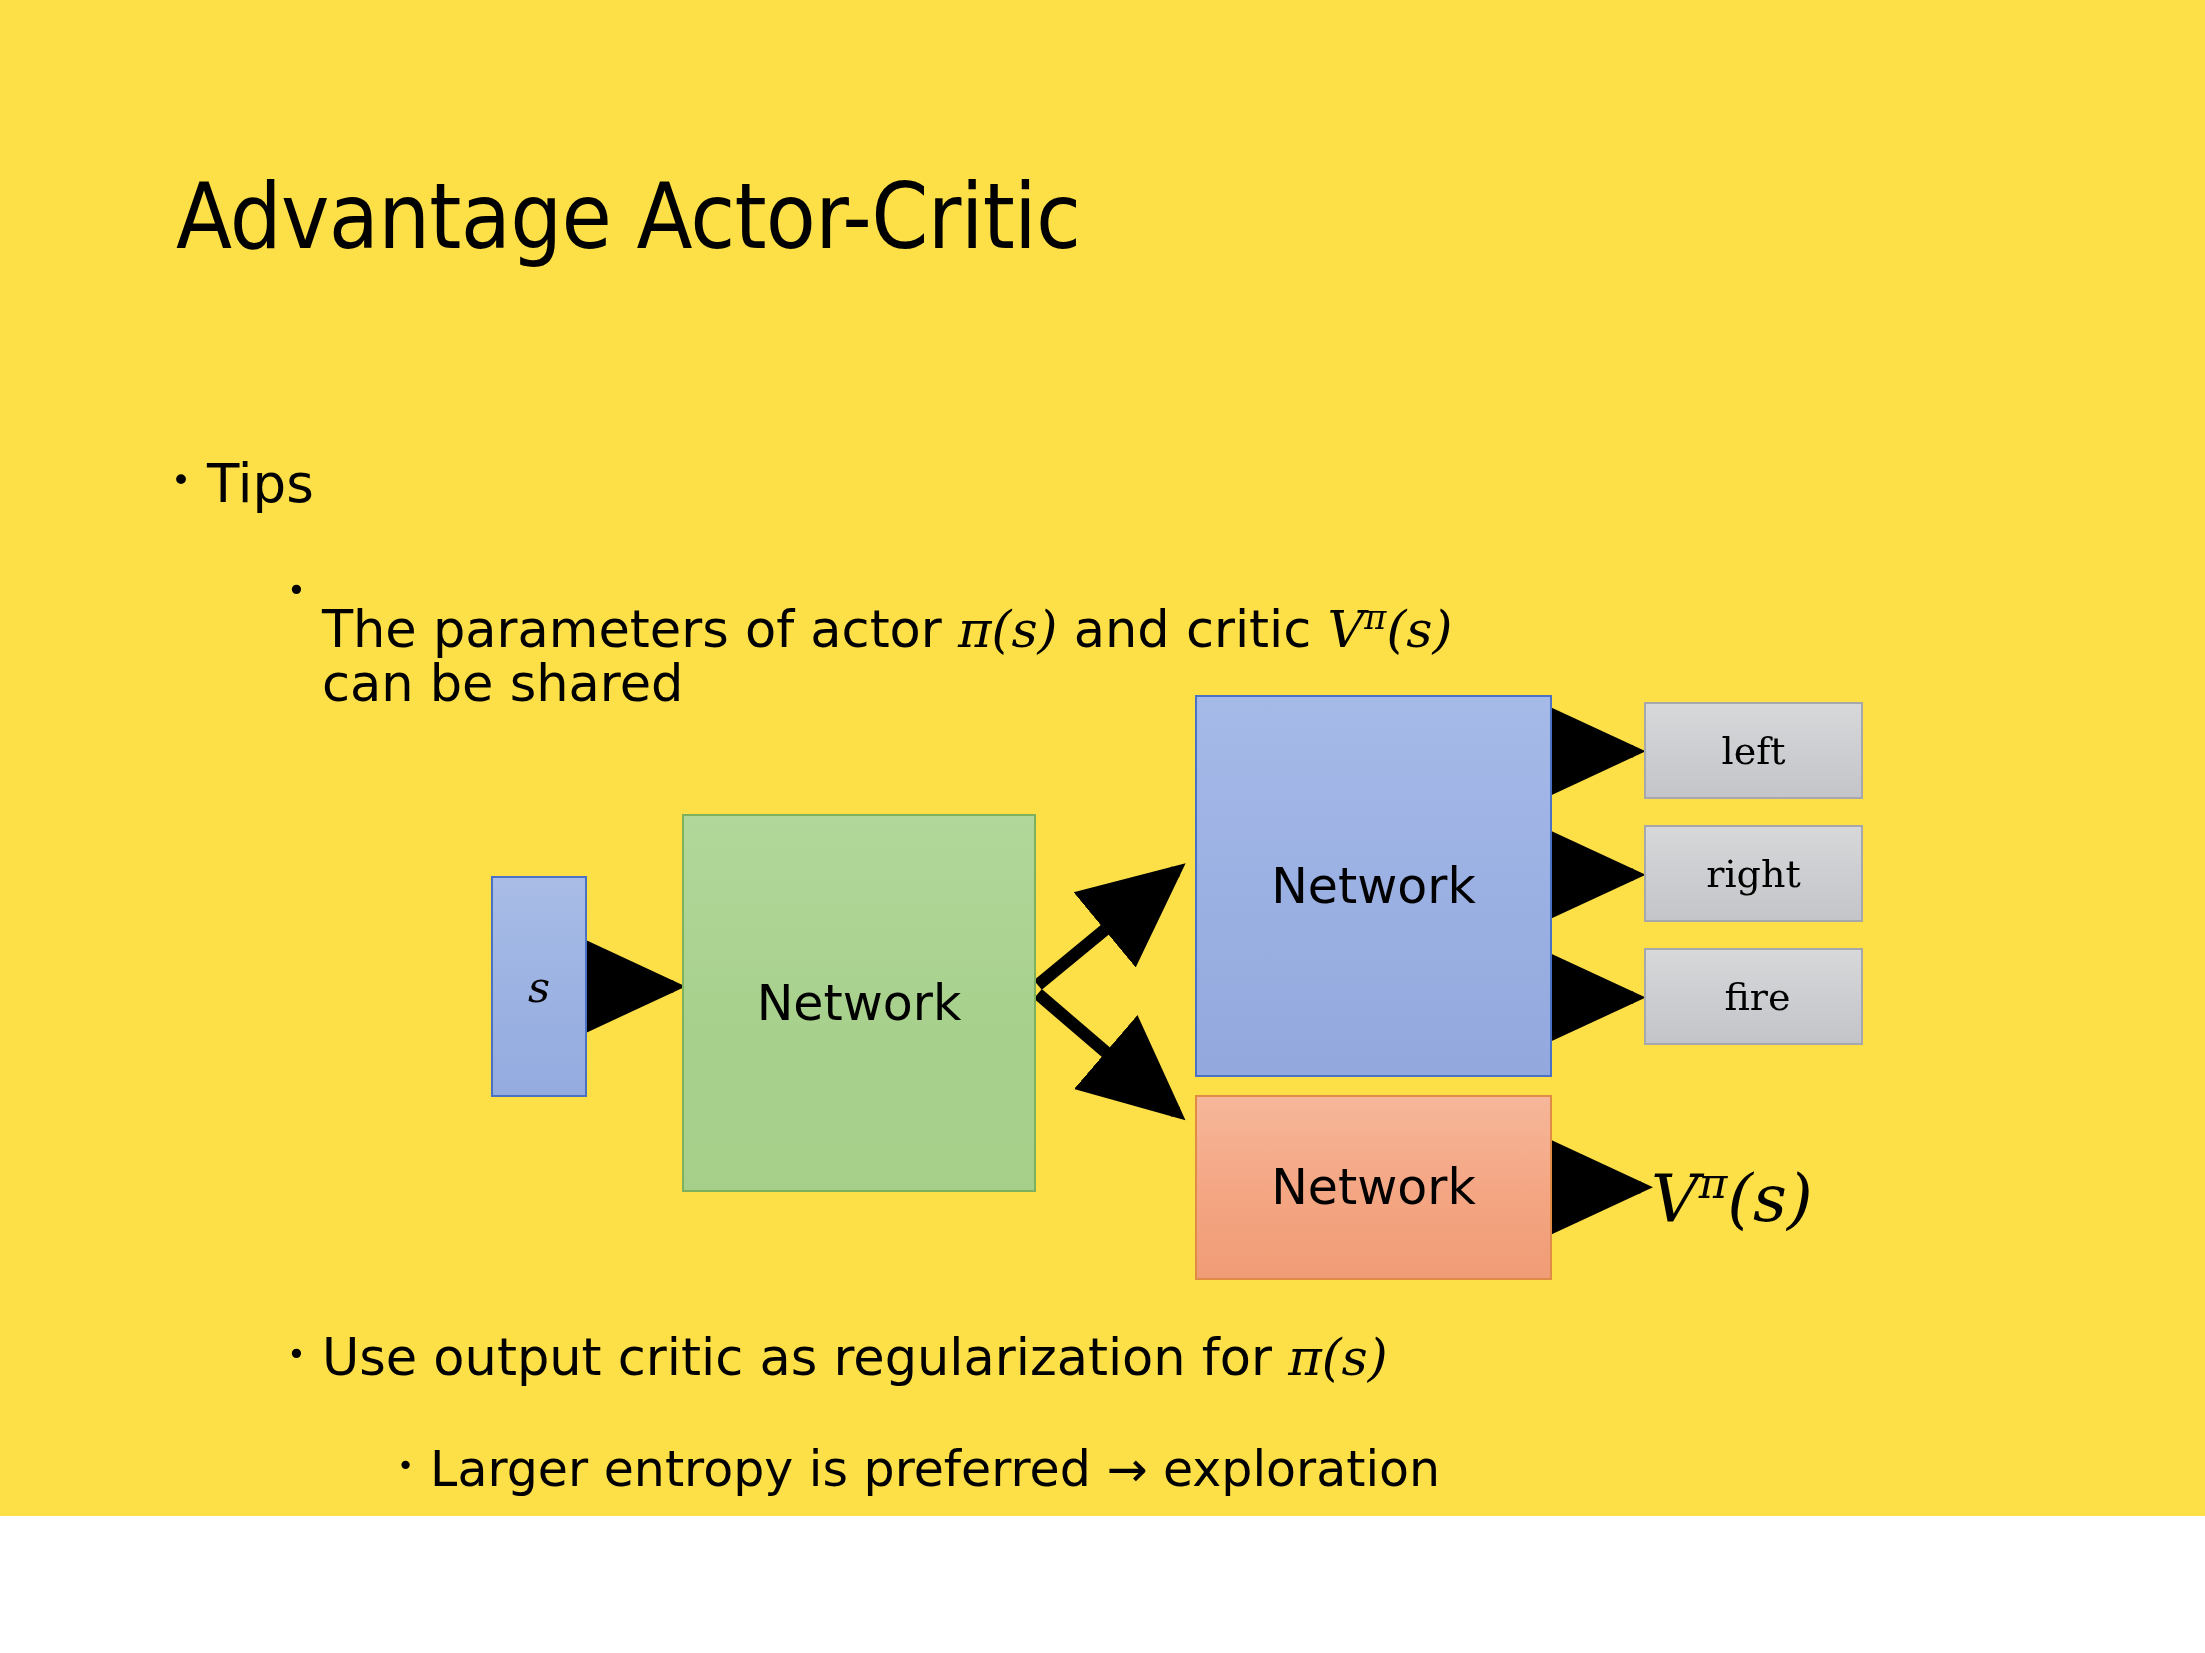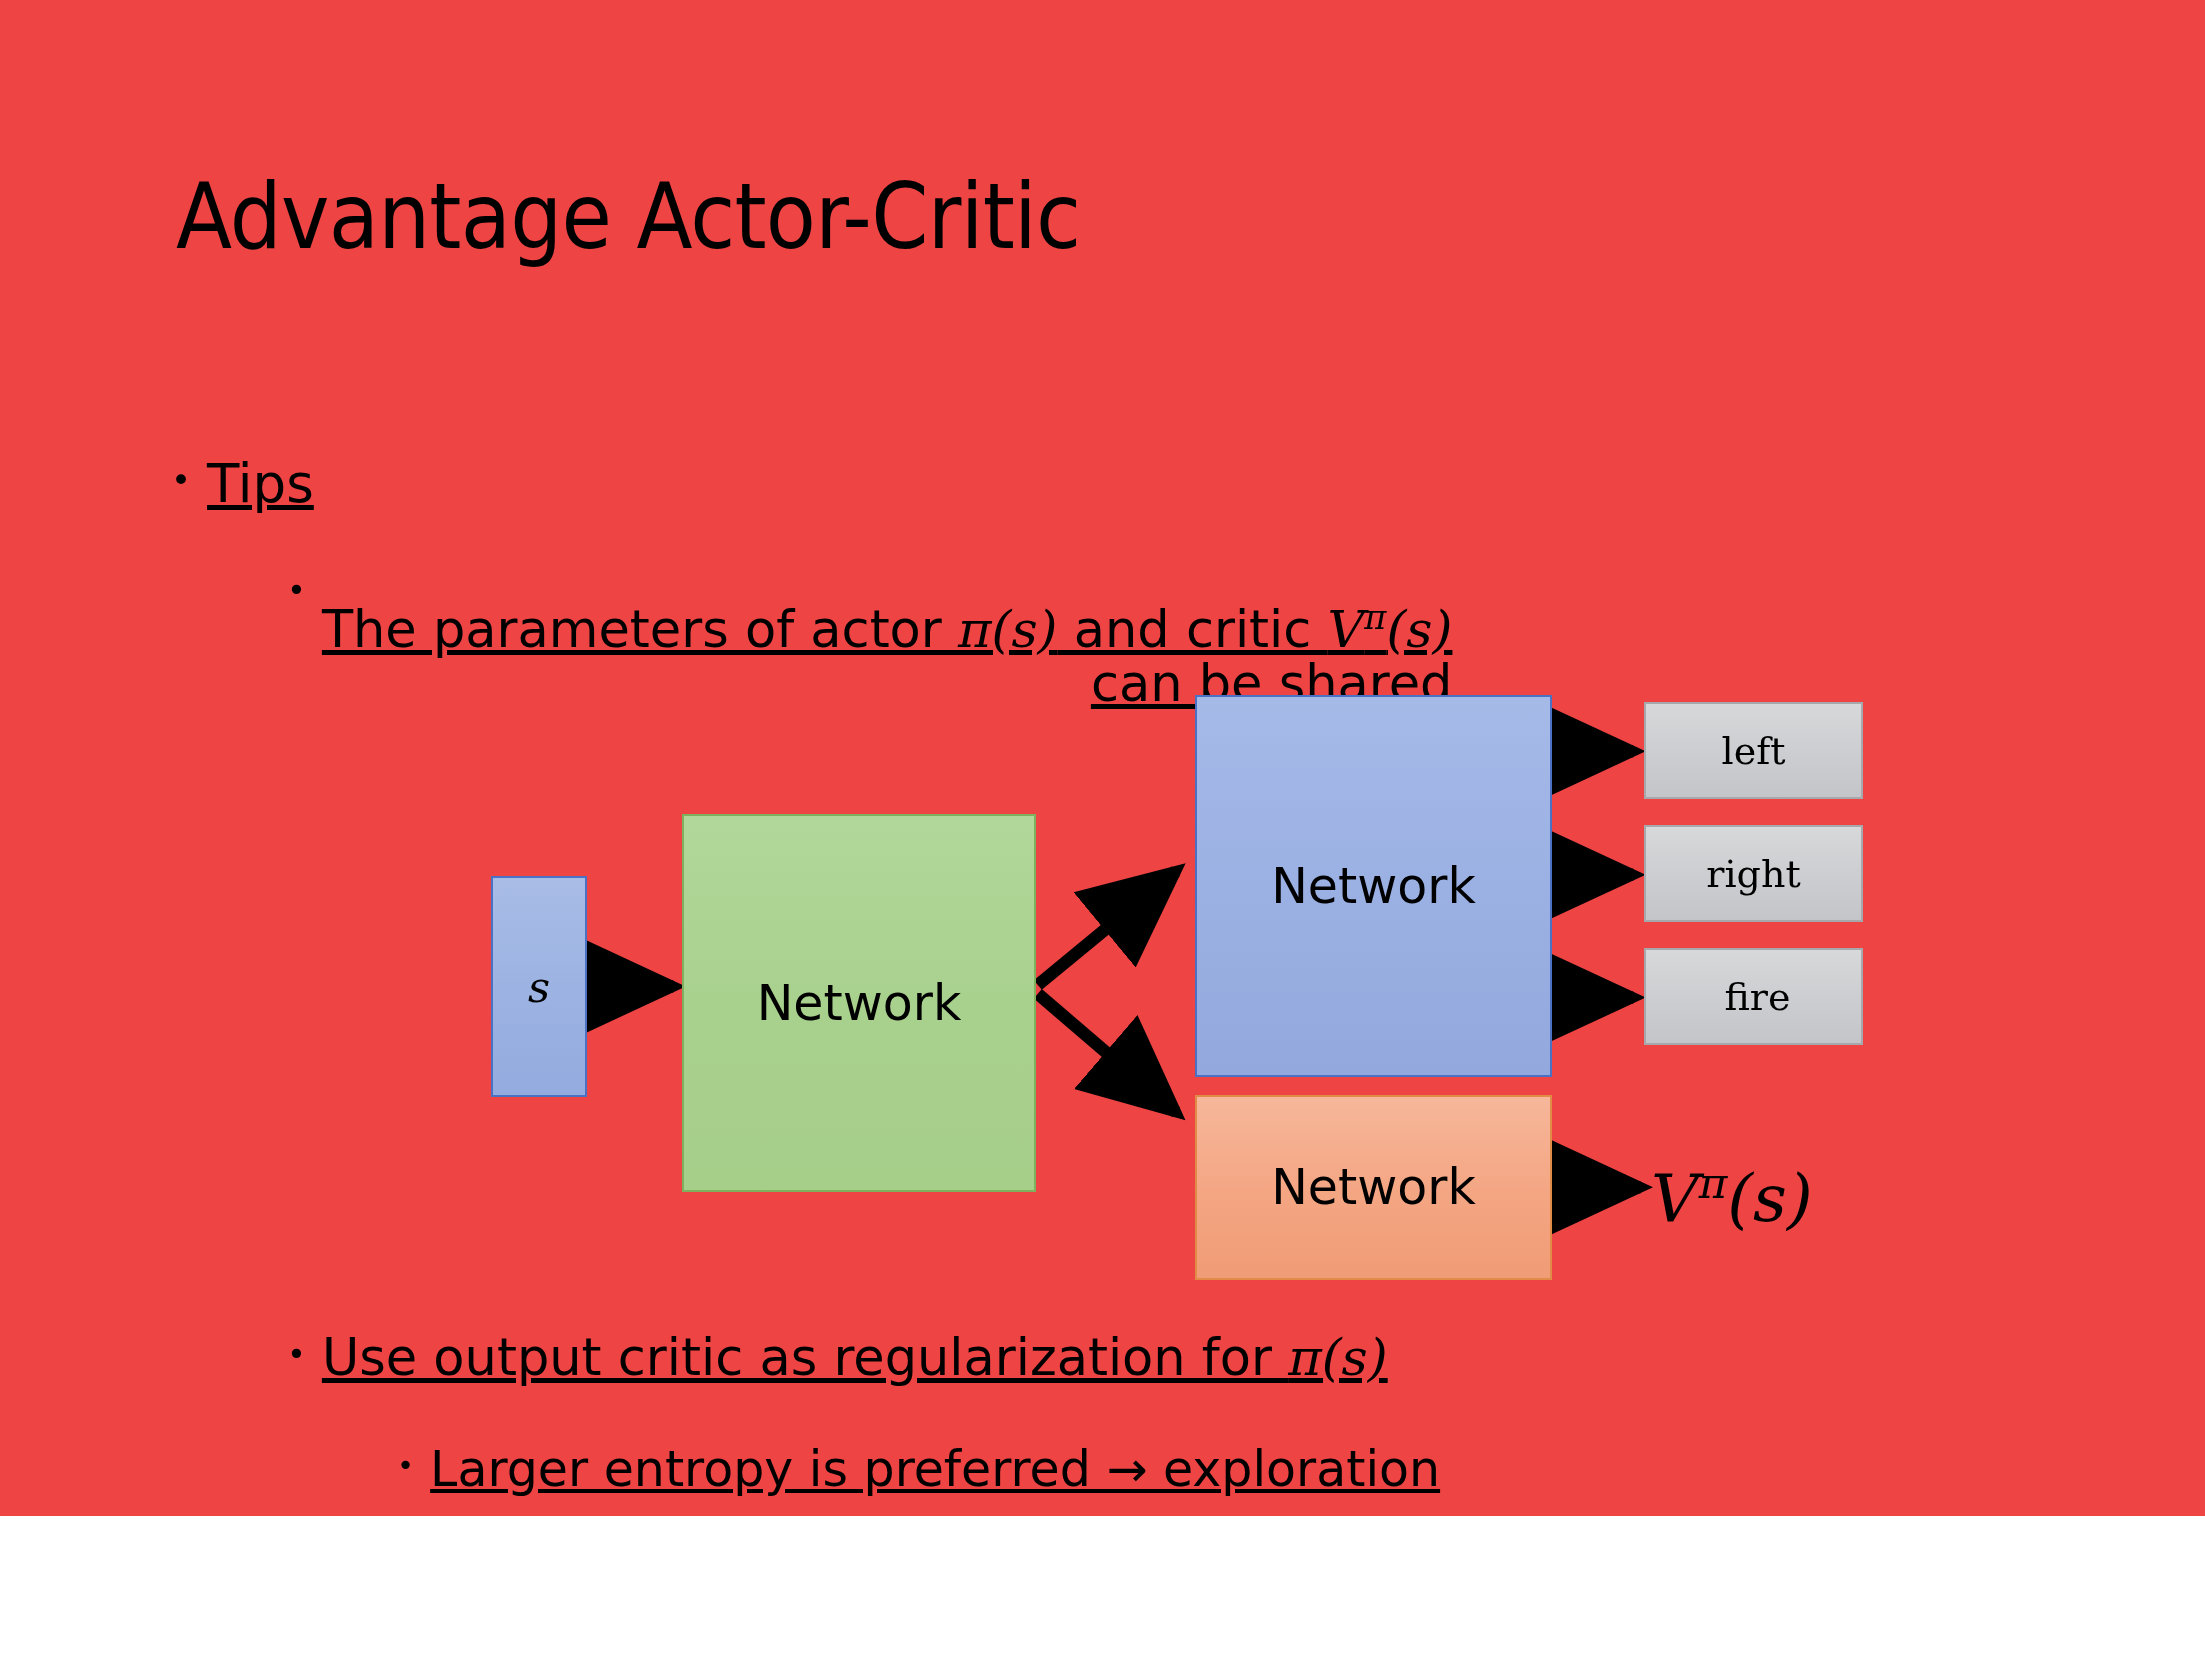--- a/index.html
+++ b/index.html
@@ -11,22 +11,21 @@
     width: 2205px;
     height: 1654px;
     font-family: "Liberation Sans", sans-serif;
     color: #000000;
     overflow: hidden;
   }
   #slide {
     position: relative;
     width: 2205px;
     height: 1516px;
-    background: #ef4444;
-    text-align: right;
+    background: #fde047;
   }
 
   
   .slide-title {
     position: absolute;
     left: 176px;
     top: 171px;
     font-size: 91px;
     line-height: 1.0;
     font-weight: 400;
@@ -46,21 +45,20 @@
     font-family: "DejaVu Sans", sans-serif;
   }
   .bullet .dot {
     display: inline-block;
     margin-right: 16px;
     line-height: 1;
     position: relative;
   }
   .bullet .txt {
     line-height: 1.06;
-    text-decoration: underline;
   }
 
   
   .lvl1 {
     left: 171px;
     font-size: 53px;
   }
   .lvl1 .dot { font-size: 34px; top: 7.4px; }
 
   

